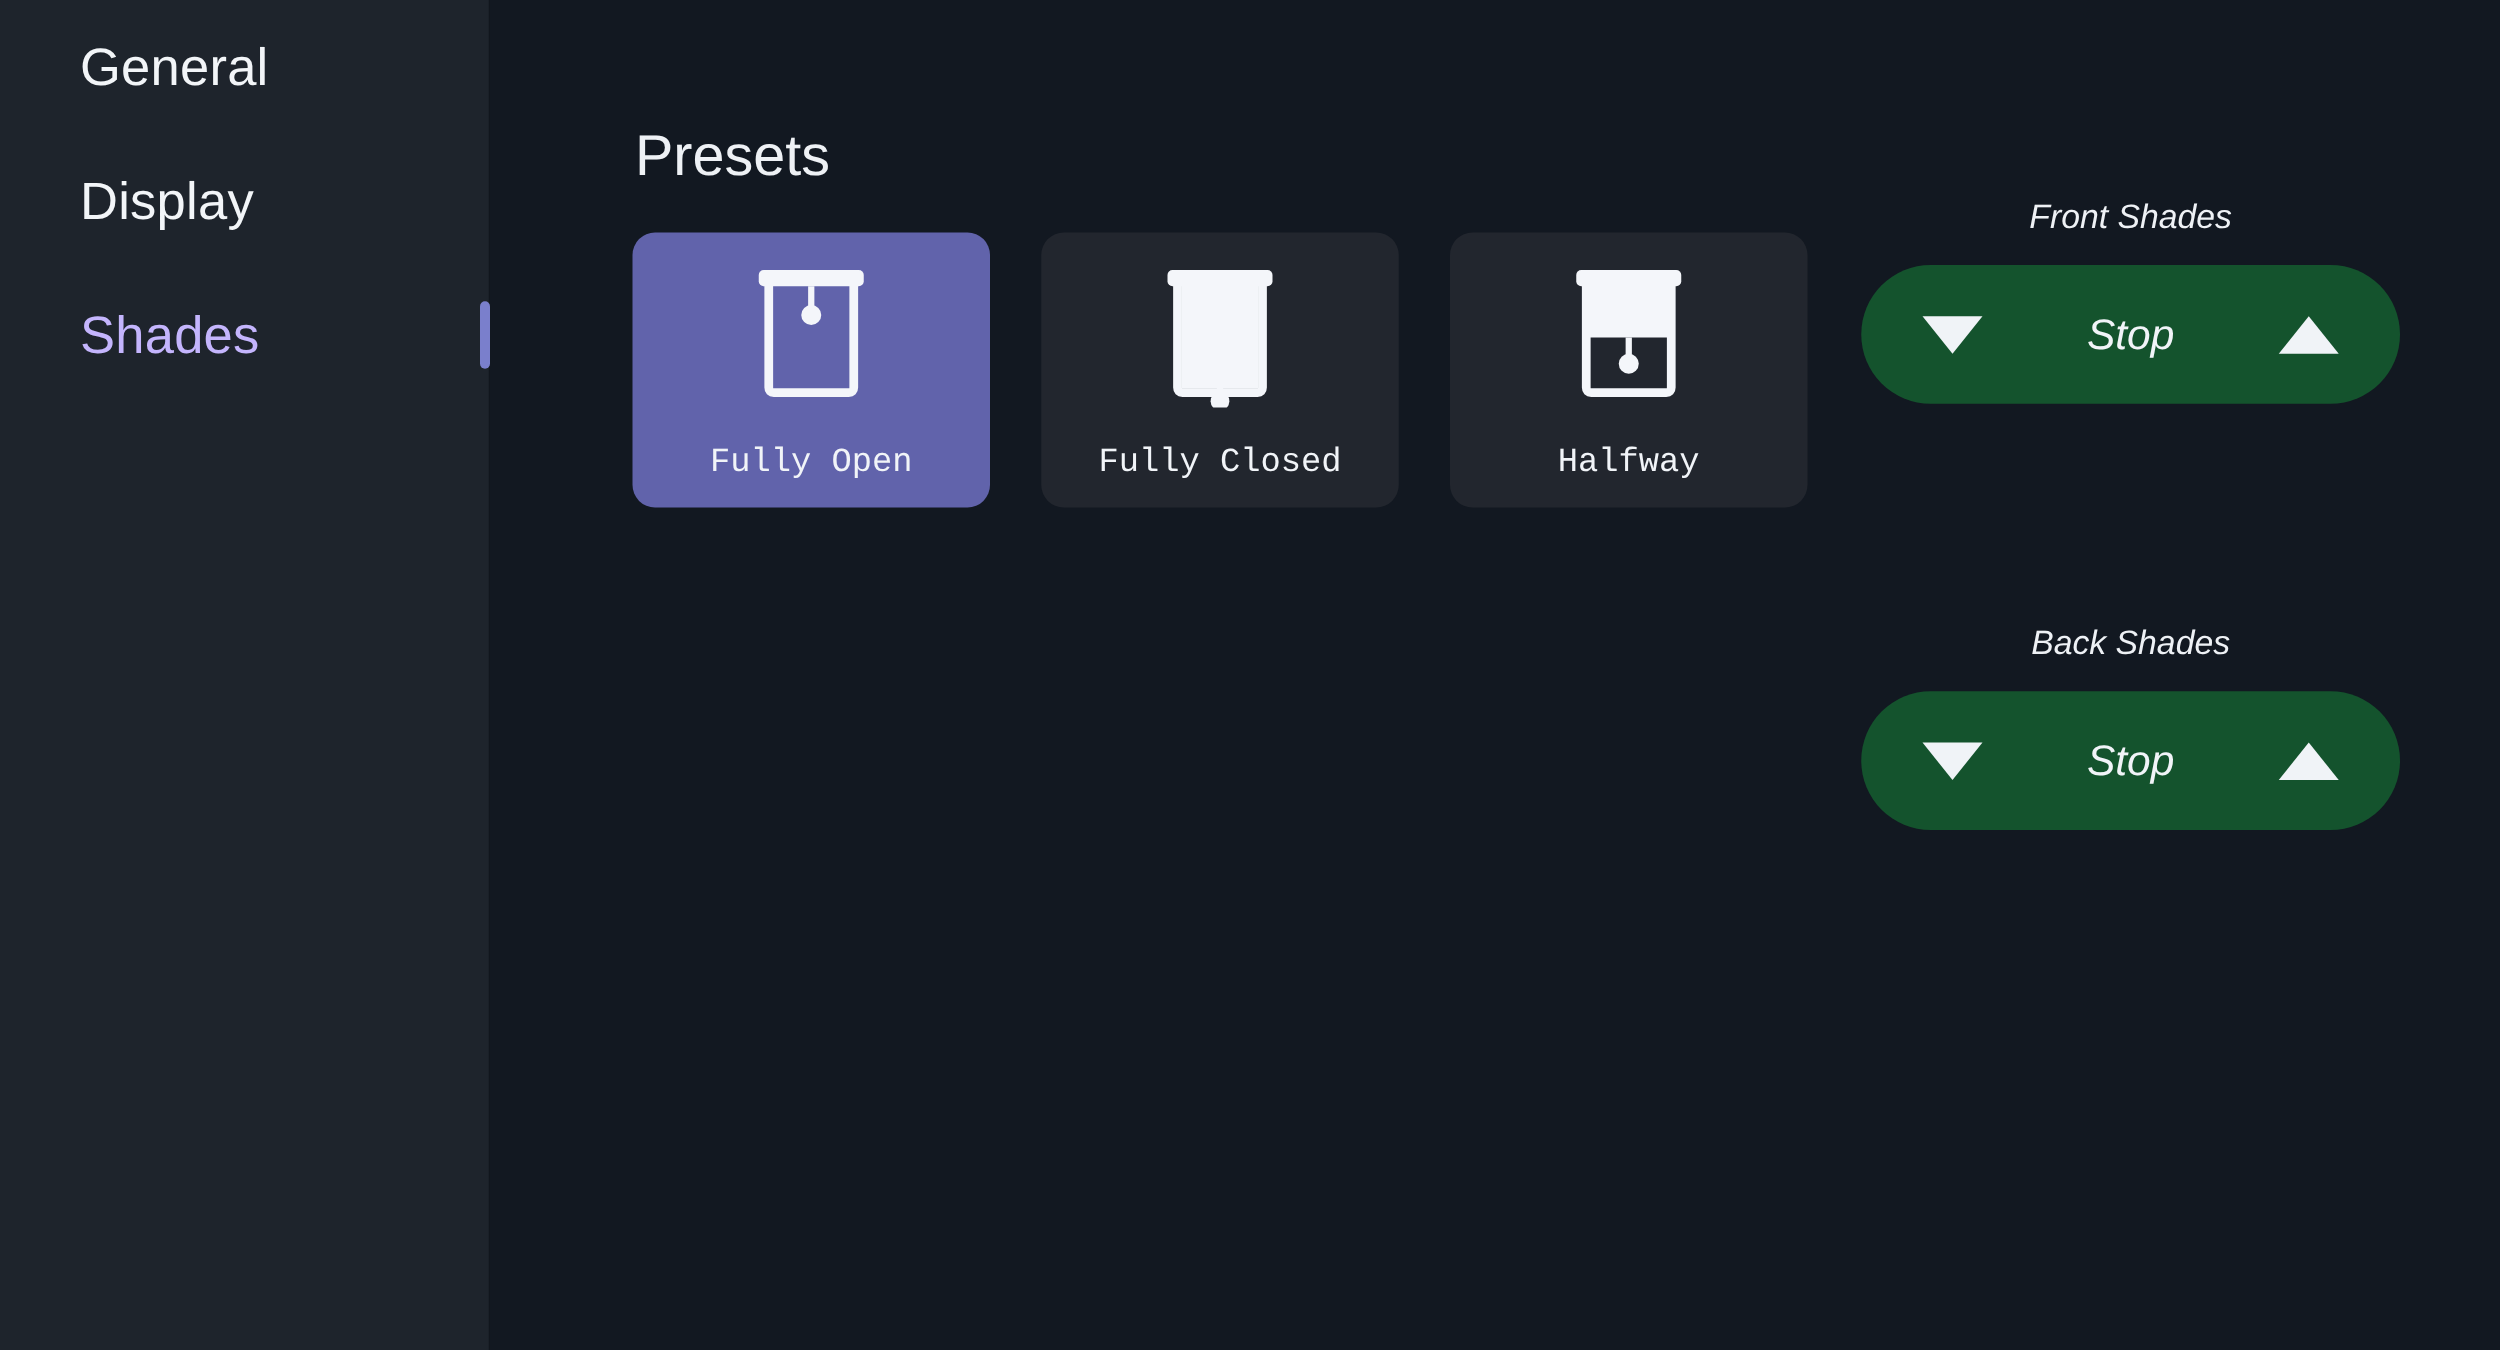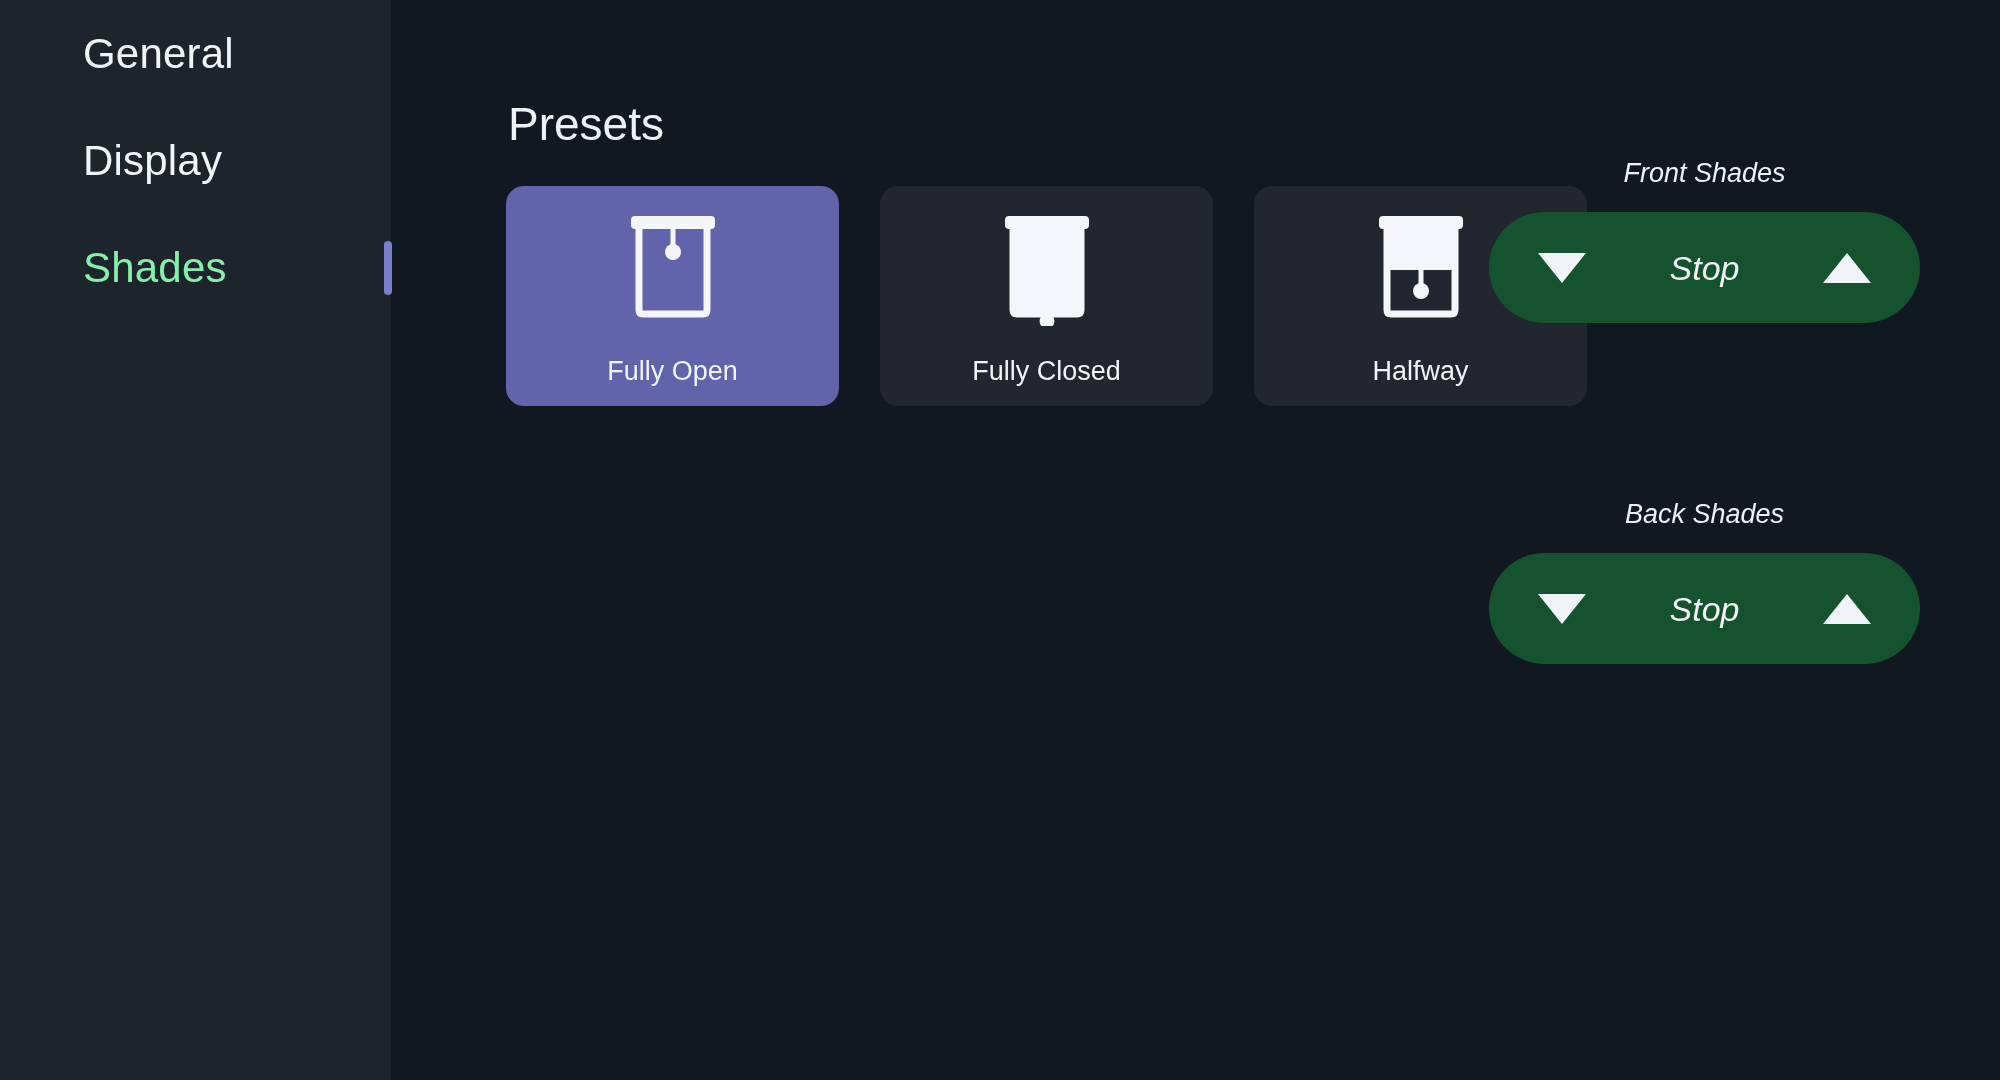--- a/index.html
+++ b/index.html
@@ -16,31 +16,31 @@
     position:absolute; left:0; top:0;
     width:392px; height:1080px;
     background:#1e242c;
     border-right:1px solid #11161d;
   }
   .nav { position:absolute; left:0; top:0; width:392px; }
   .nav-item {
     position:relative;
     height:107px;
     display:flex; align-items:center;
-    padding-left:83px;
+    padding-left:64px;
     cursor:pointer;
   }
   .nav-label {
     font-size:42px;
     font-weight:400;
     color:#f2f5f8;
     letter-spacing:0.2px;
     line-height:1;
   }
-  .nav-item.active .nav-label { color:#86efac; }
+  .nav-item.active .nav-label { color:#c4b5fd; }
   .nav-indicator {
     position:absolute;
     right:0px; top:50%;
     transform:translateY(-50%);
     width:8px; height:54px;
     background:#7a7fcc;
     border-radius:4px;
   }
 
   
@@ -49,27 +49,28 @@
   .section-title {
     position:absolute;
     left:116px; top:101px;
     font-size:46px; color:#eef1f5; font-weight:400;
     line-height:1;
   }
 
   
   .presets { position:absolute; left:114px; top:186px; display:flex; gap:41px; }
   .preset-card {
-    width:333px; height:220px;
+    width:286px; height:220px;
     background:#22262e;
     border-radius:18px;
     display:flex; flex-direction:column;
     align-items:center; justify-content:flex-start;
     cursor:pointer;
     position:relative;
+    font-family:Liberation Mono, monospace;
   }
   .preset-card.selected { background:#6163ab; }
   .preset-icon {
     margin-top:24px;
     width:96px; height:116px;
     display:block;
   }
   .preset-label {
     position:absolute;
     bottom:21px; left:0; right:0;

